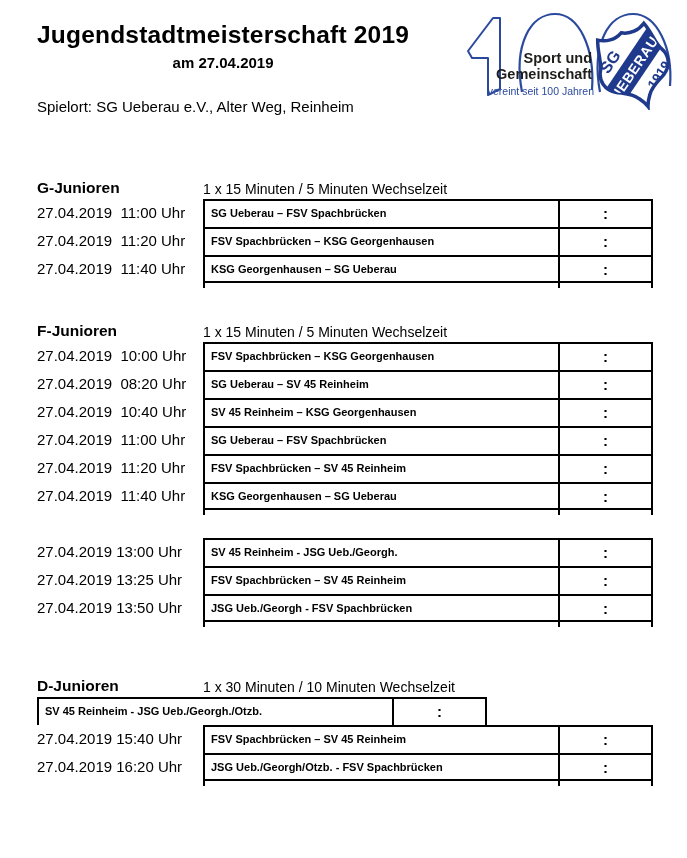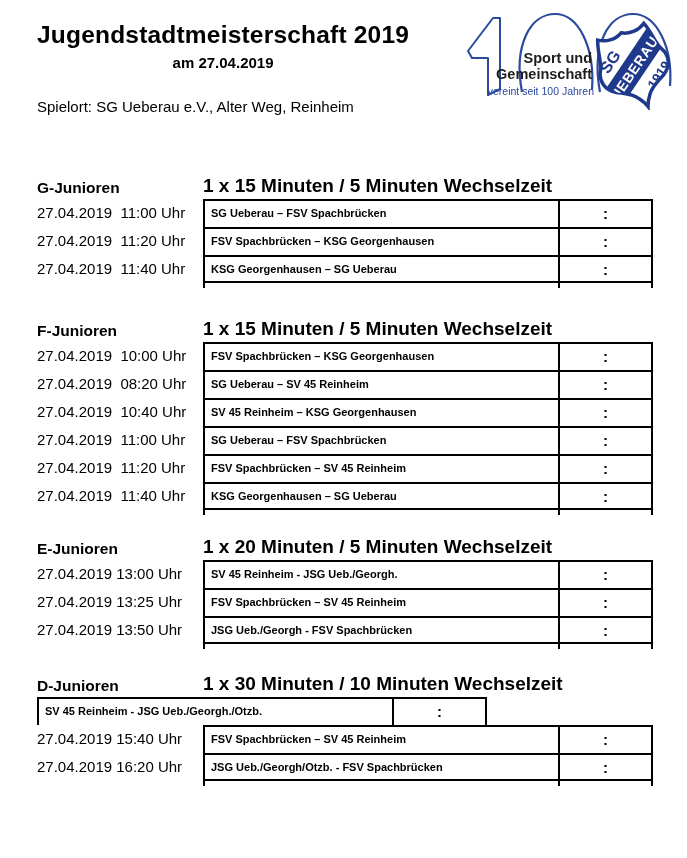--- a/index.html
+++ b/index.html
@@ -18,21 +18,21 @@
   .page-subtitle { font-size:15px; font-weight:bold; line-height:20px; margin-top:3px;text-align:center; }
   .venue-line { position:absolute; left:37px; top:98px; font-size:15px; }
 
   .logo { position:absolute; left:455px; top:6px; width:230px; height:104px; }
   .logo text { font-family:"Liberation Sans", sans-serif; }
 
   .junior-section { position:absolute; left:37px; width:620px; }
   .sec-g { top:177px; } .sec-f { top:320px; } .sec-e { top:538px; } .sec-d { top:675px; }
   .section-header { display:flex; height:20px; margin-bottom:2px; align-items:flex-end; }
   .cat { width:166px; font-size:15.5px; font-weight:bold; }
-  .duration { font-size:19px;font-weight:bold; }
+  .duration { font-size:14px; }
 
   .match-row { display:flex; height:28px; }
   .date-cell { width:166px; font-size:15px; line-height:28px; white-space:pre; }
   .team-cell {
     width:357px; border:2px solid #000; border-bottom:none;
     font-size:11px; font-weight:bold; line-height:25px; padding-left:6px;
     white-space:nowrap; overflow:hidden;
   }
   .score-cell {
     width:93px; border:2px solid #000; border-bottom:none; border-left:none;
@@ -152,24 +152,20 @@
         <div class="score-cell">:</div>
       </div>
     </div>
     <div class="stub">
         <div class="stub-a"></div>
         <div class="stub-b"></div>
       </div>
   </section>
 
   <section class="junior-section sec-e">
-    <div class="section-header">
-      <div class="cat">E-Junioren</div>
-      <div class="duration">1 x 20 Minuten / 5 Minuten Wechselzeit</div>
-    </div>
     <div class="rows">
       <div class="match-row">
         <div class="date-cell">27.04.2019 13:00 Uhr</div>
         <div class="team-cell">SV 45 Reinheim - JSG Ueb./Georgh.</div>
         <div class="score-cell">:</div>
       </div>
       <div class="match-row">
         <div class="date-cell">27.04.2019 13:25 Uhr</div>
         <div class="team-cell">FSV Spachbrücken – SV 45 Reinheim</div>
         <div class="score-cell">:</div>

